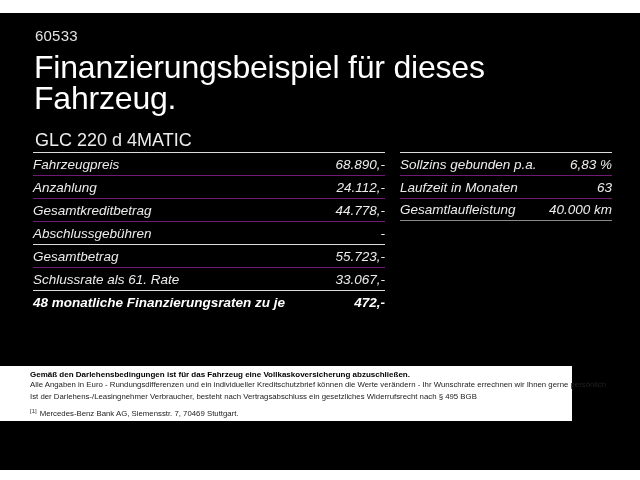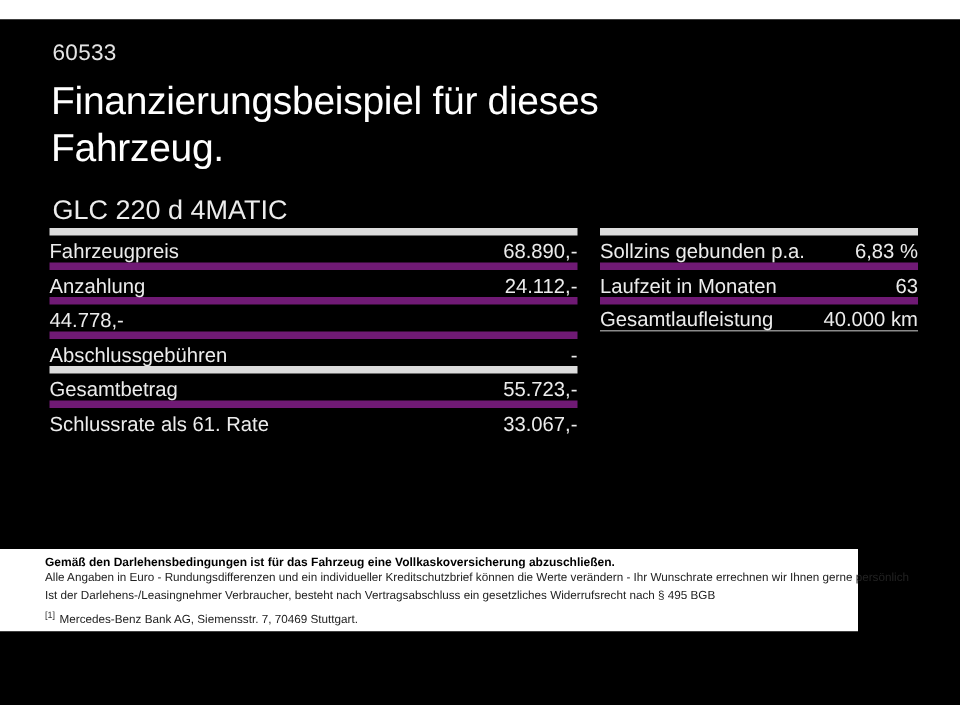--- a/index.html
+++ b/index.html
@@ -6,30 +6,30 @@
   body{
     width:640px;height:480px;position:relative;overflow:hidden;
     background:#000;font-family:"Liberation Sans",sans-serif;
   }
   .strip{position:absolute;left:0;width:640px;background:#fff}
   #strip-top{top:0;height:13px}
   #strip-bottom{top:470px;height:10px}
 
   #content{position:absolute;top:13px;left:0;width:640px;height:353px;background:#000;color:#efefef}
   .ref{position:absolute;left:35px;top:14px;font-size:15px;color:#e3e3e3;letter-spacing:.2px}
-  .title{position:absolute;left:34px;top:39px;font-size:26px;line-height:31px;color:#fff;font-weight:400;letter-spacing:-.2px}
+  .title{position:absolute;left:34px;top:39px;font-size:32px;line-height:31px;color:#fff;font-weight:400;letter-spacing:-.2px}
   .model{position:absolute;left:35px;top:117px;font-size:18px;color:#ececec}
 
   .ftable{position:absolute;top:139px}
   #table-left{left:33px;width:352px}
   #table-right{left:400px;width:212px}
   .row{
-    display:flex;justify-content:space-between;align-items:flex-end;
-    height:23px;box-sizing:border-box;border-top:5px solid #701a75;
-    font-size:13.5px;color:#ececec;
+    display:flex;justify-content:space-between;align-items:center;
+    height:23px;box-sizing:border-box;border-top:1px solid #701a75;
+    font-size:13.5px;color:#ececec;font-style:italic;
   }
   .row.strong{border-top-color:#dcdcdc}
   .row.bottomline{border-bottom:1px solid #8a8a8a}
   .row.boldrow{font-weight:bold;color:#fff}
   .rlabel{white-space:nowrap}
   .rvalue{white-space:nowrap;text-align:right}
   sup.fnref{font-size:8px;color:#dcdcdc;margin-left:2px}
 
   #footer-band{position:absolute;top:366px;left:0;width:572px;height:55px;background:#fff;color:#161616}
   .fp{position:absolute;left:30px;font-size:7.8px;line-height:9px;white-space:nowrap;color:#222}
@@ -60,33 +60,38 @@
   <div class="ftable" id="table-left">
     <div class="row strong">
       <span class="rlabel">Fahrzeugpreis</span>
       <span class="rvalue">68.890,-</span>
     </div>
     <div class="row">
       <span class="rlabel">Anzahlung</span>
       <span class="rvalue">24.112,-</span>
     </div>
     <div class="row">
+      <span class="rlabel">Gesamtkreditbetrag</span>
       <span class="rvalue">44.778,-</span>
     </div>
     <div class="row">
       <span class="rlabel">Abschlussgebühren</span>
       <span class="rvalue">-</span>
     </div>
     <div class="row strong">
       <span class="rlabel">Gesamtbetrag</span>
       <span class="rvalue">55.723,-</span>
     </div>
     <div class="row">
       <span class="rlabel">Schlussrate als 61. Rate</span>
       <span class="rvalue">33.067,-</span>
+    </div>
+    <div class="row strong boldrow">
+      <span class="rlabel">48 monatliche Finanzierungsraten zu je</span>
+      <span class="rvalue">472,-</span>
     </div>
   </div>
 
   <div class="ftable" id="table-right">
     <div class="row strong">
       <span class="rlabel">Sollzins gebunden p.a.</span>
       <span class="rvalue">6,83 %</span>
     </div>
     <div class="row">
       <span class="rlabel">Laufzeit in Monaten</span>

